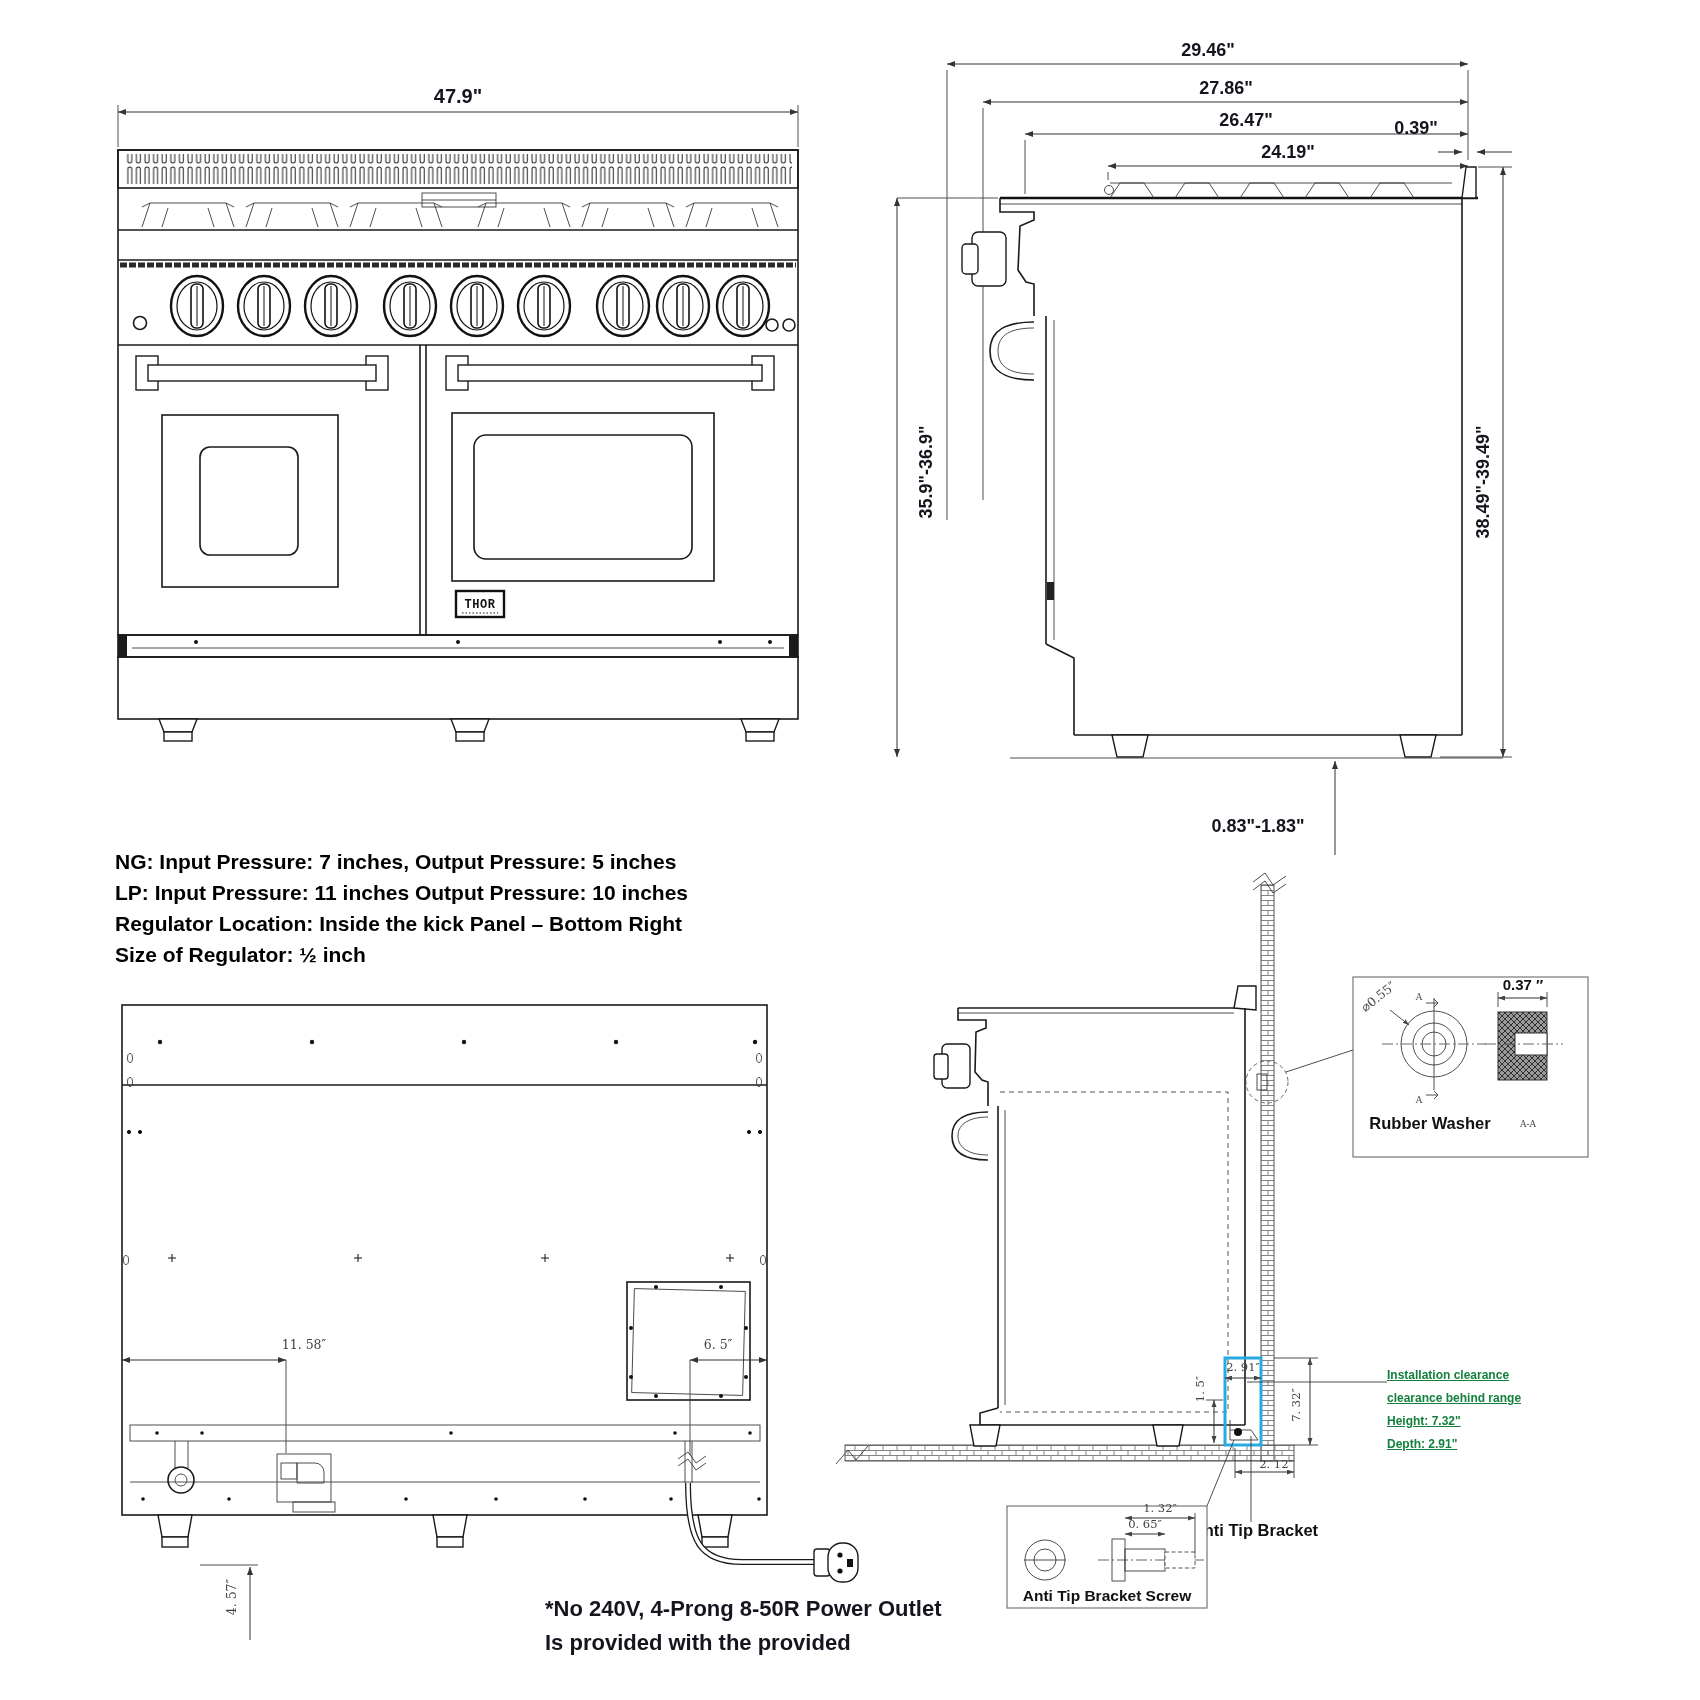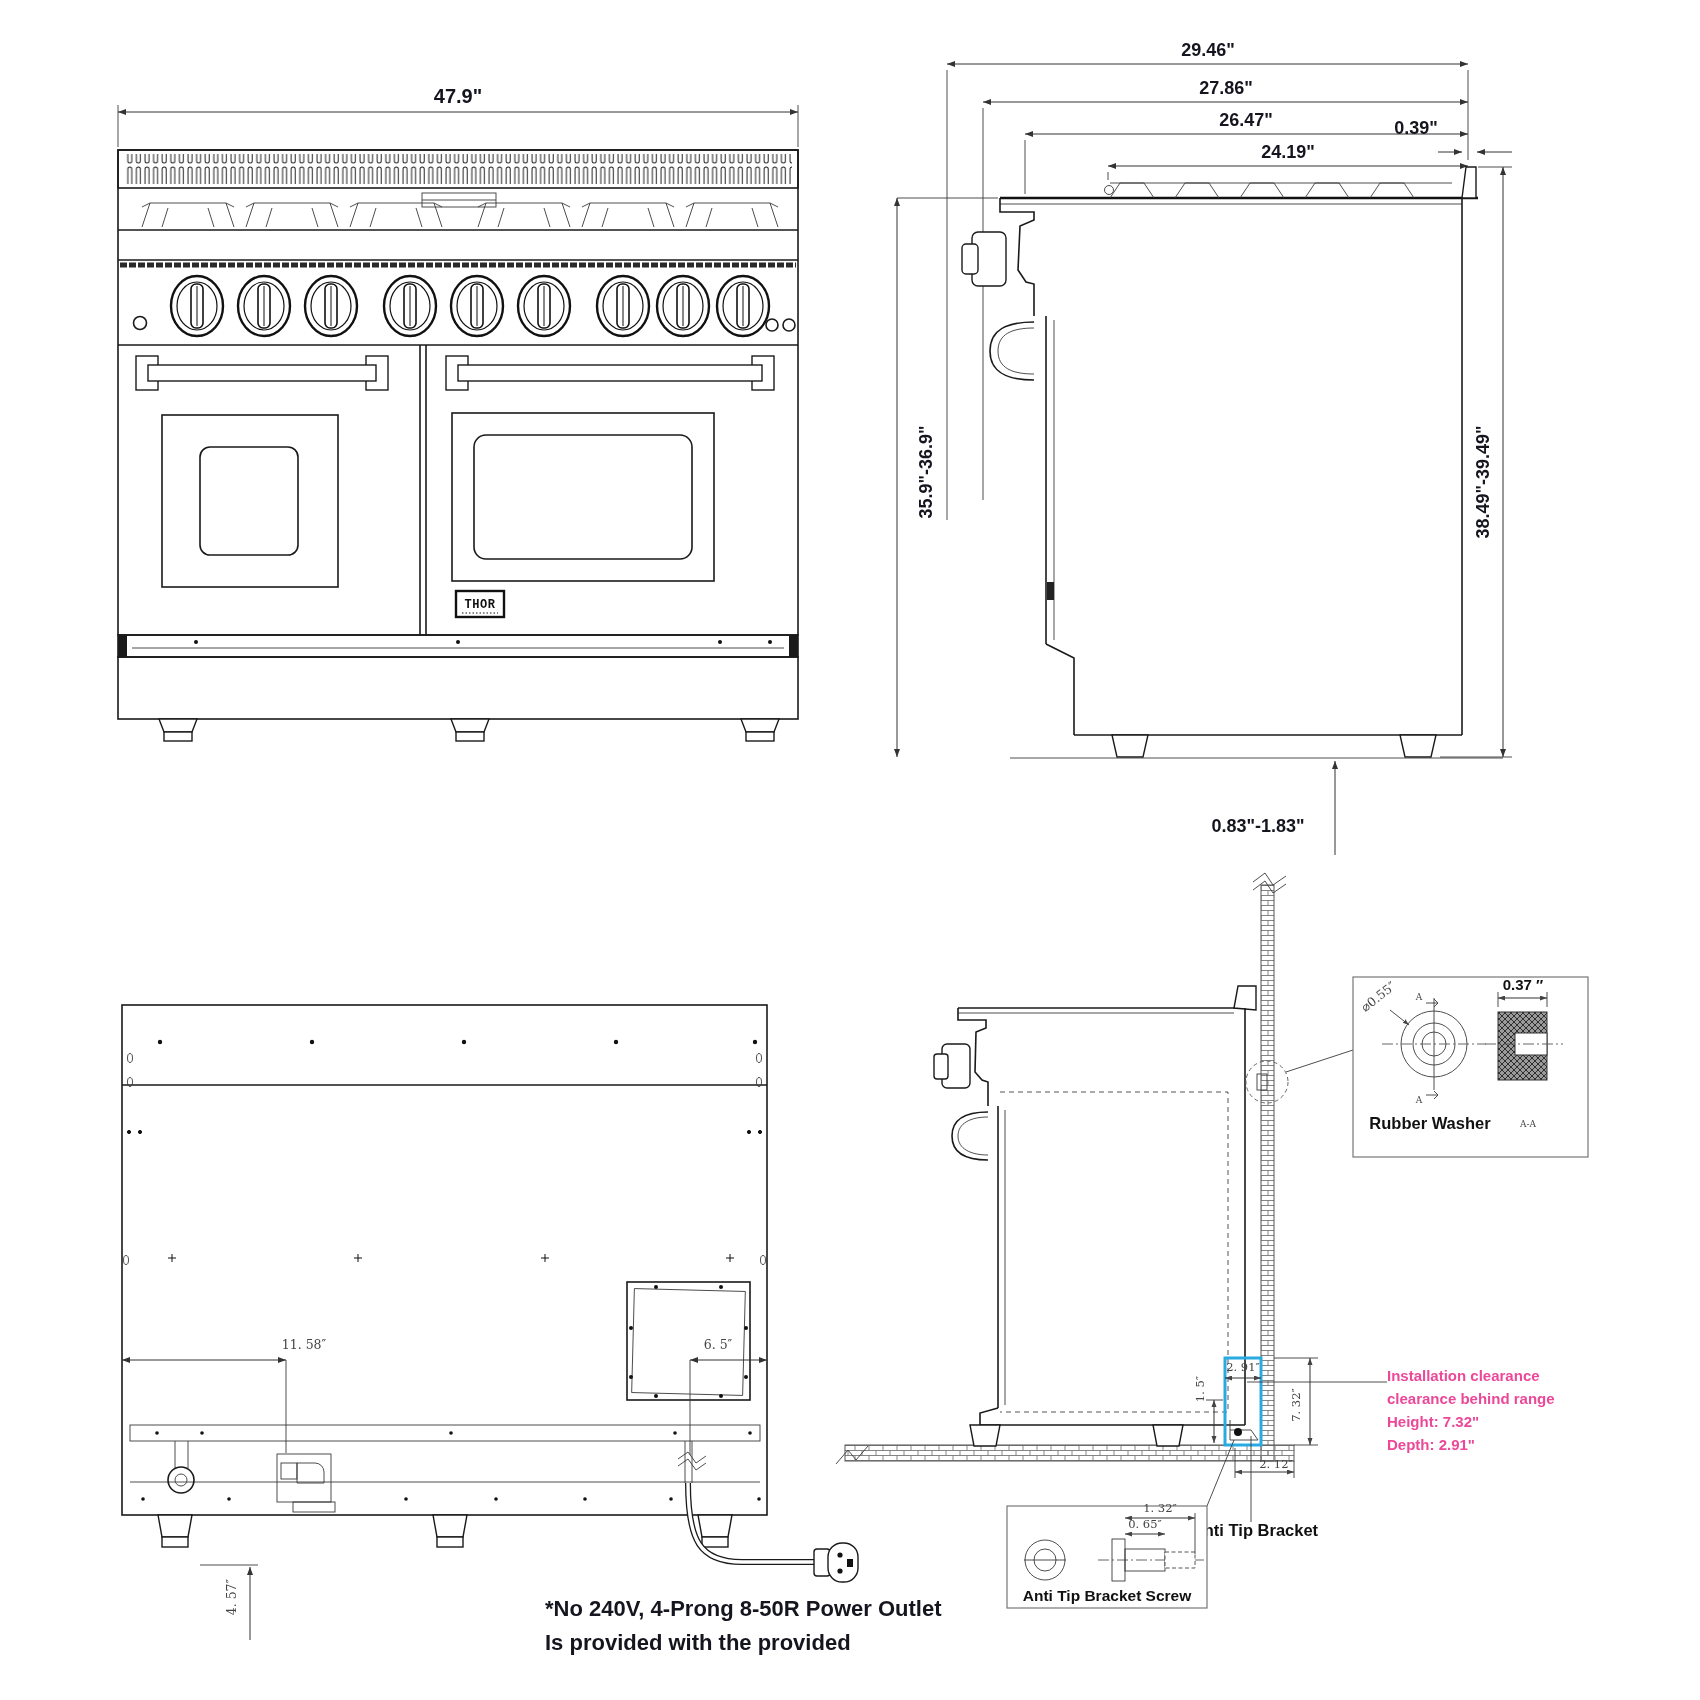--- a/index.html
+++ b/index.html
@@ -15,21 +15,21 @@
   .dash{stroke:#555;fill:none;stroke-width:1;stroke-dasharray:5 4;}
   .dashdot{stroke:#555;fill:none;stroke-width:0.9;stroke-dasharray:11 3 2 3;}
   .dimB{font:bold 18px "Liberation Sans",sans-serif;fill:#15151f;}
   .dimB20{font:bold 20px "Liberation Sans",sans-serif;fill:#15151f;}
   .cad{font:12.5px "DejaVu Serif",serif;fill:#444;}
   .lbl{font:bold 16.5px "Liberation Sans",sans-serif;fill:#111;}
   .sm{font:9px "DejaVu Serif",serif;fill:#444;}
   .note{position:absolute;color:#000;font-weight:bold;}
   .gasnote{font-size:21px;line-height:31px;}
   .pwrnote{font-size:22px;line-height:34px;color:#15151f;}
-  .clrnote{font-size:15px;line-height:23px;color:#ec4899;}
+  .clrnote{font-size:12px;line-height:23px;color:#15803d;text-decoration:underline;}
   .hl{stroke:#29abe2;stroke-width:3;fill:none;}
 </style>
 </head>
 <body>
 
 <div id="canvas">
 
   <svg style="left:100px;top:75px" width="720" height="690" viewBox="0 0 720 690">
     <defs>
       <marker id="f-ae" markerWidth="9" markerHeight="7" refX="8" refY="3" orient="auto">
@@ -456,20 +456,26 @@
       <rect x="335" y="692" width="30" height="16" fill="#fff" stroke="#444" stroke-width="0.9" stroke-dasharray="4 2.5"></rect>
       <line class="dim" x1="295" y1="674" x2="335" y2="674" marker-start="url(#i-as)" marker-end="url(#i-ae)"></line>
       <text class="cad" x="315" y="668" style="font-size:11.5px">0. 65″</text>
       <line class="dim" x1="295" y1="658" x2="365" y2="658" marker-start="url(#i-as)" marker-end="url(#i-ae)"></line>
       <text class="cad" x="330" y="652" style="font-size:11.5px">1. 32″</text>
       <line class="thin" x1="365" y1="653" x2="365" y2="694"></line>
       <text x="277" y="741" style="font:bold 15.5px 'Liberation Sans',sans-serif;fill:#111">Anti Tip Bracket Screw</text>
     </g>
   </svg>
 
+  <div class="note gasnote" style="left:115px;top:846px;width:700px">
+    <div>NG: Input Pressure: 7 inches, Output Pressure: 5 inches</div>
+    <div>LP: Input Pressure: 11 inches Output Pressure: 10 inches</div>
+    <div>Regulator Location: Inside the kick Panel – Bottom Right</div>
+    <div>Size of Regulator: ½ inch</div>
+  </div>
 
   <div class="note pwrnote" style="left:545px;top:1592px;width:460px">
     <div>*No 240V, 4-Prong 8-50R Power Outlet</div>
     <div>Is provided with the provided</div>
   </div>
 
   <div class="note clrnote" style="left:1387px;top:1364px;width:230px">
     <div>Installation clearance</div>
     <div>clearance behind range</div>
     <div>Height: 7.32"</div>

